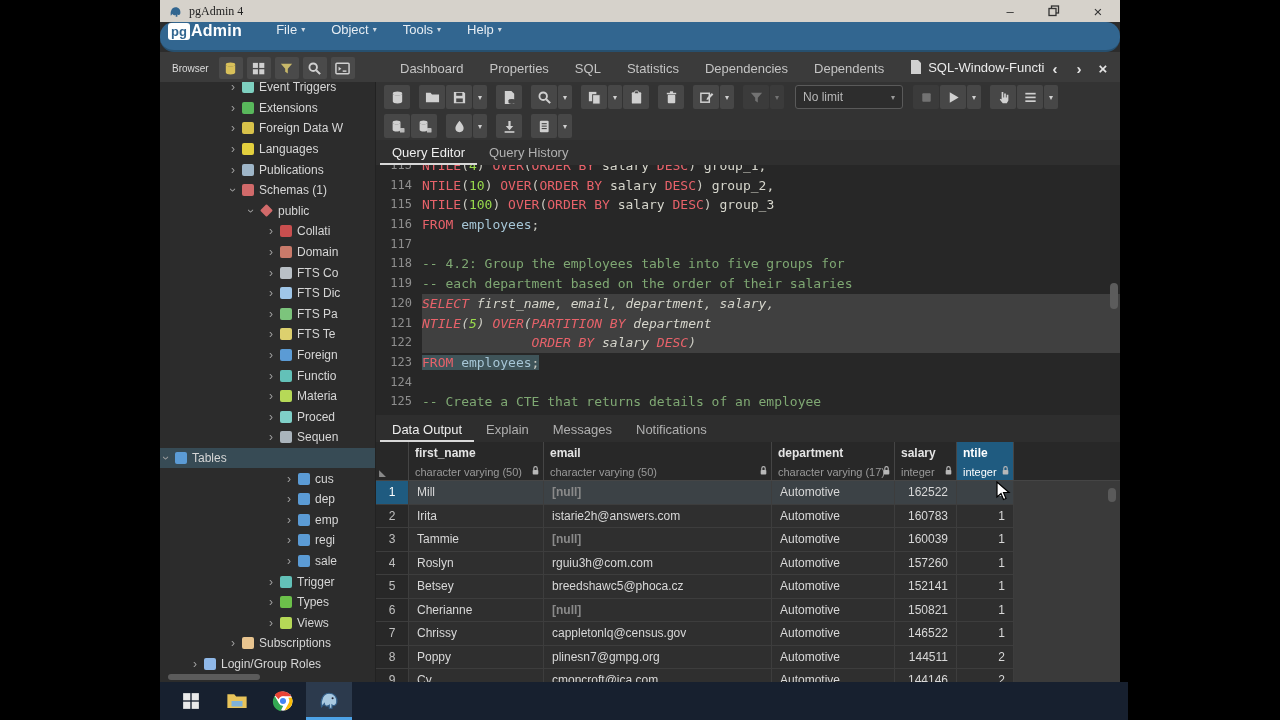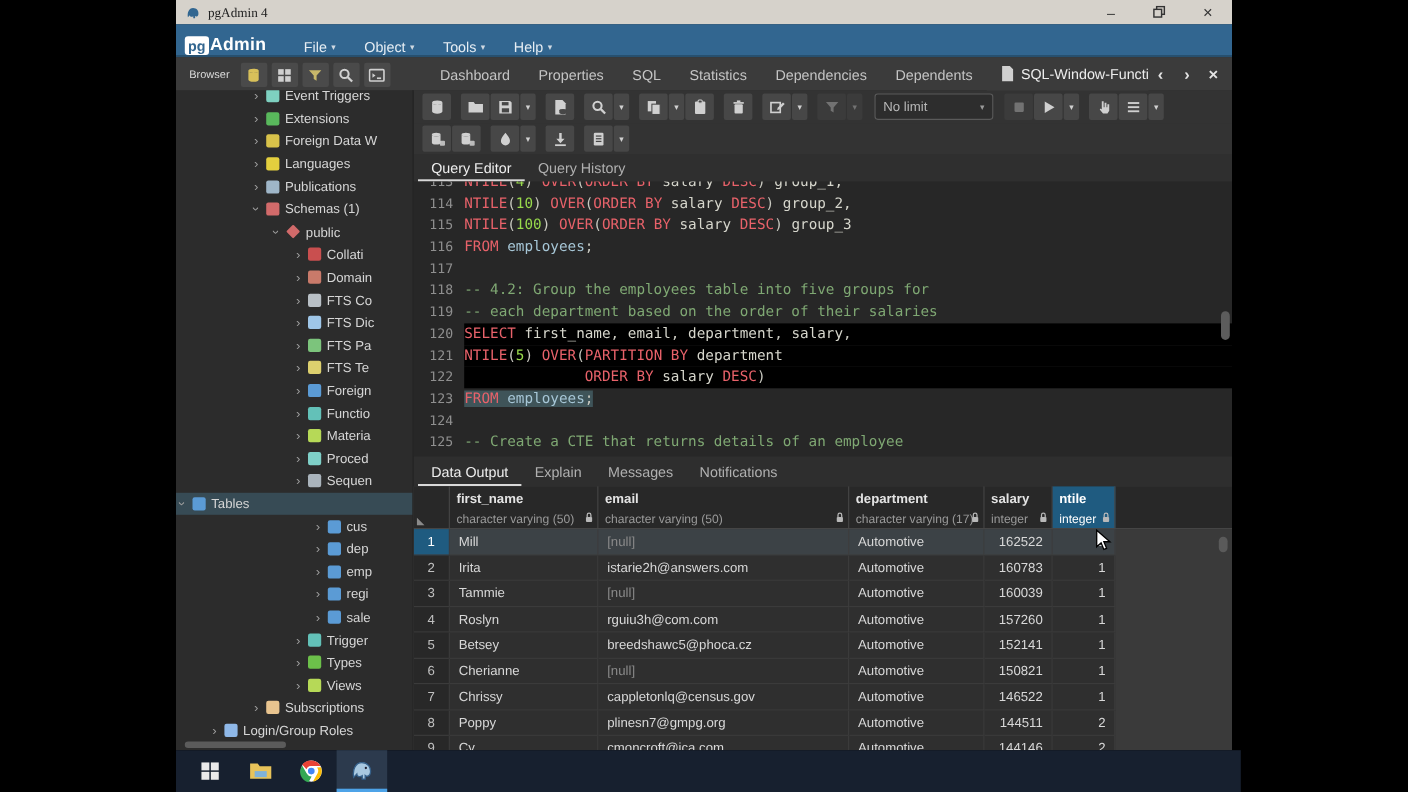--- a/index.html
+++ b/index.html
@@ -7,21 +7,21 @@
        font-family:"Liberation Sans",sans-serif;-webkit-font-smoothing:antialiased;}
   .app{position:absolute;left:160px;top:0;width:960px;height:682px;background:#2c2c2c;overflow:hidden;}
 
   
   .titlebar{height:22px;background:#d6d2cb;display:flex;align-items:center;padding-left:8px;}
   .titlebar .ttl{font-size:12px;color:#222;margin-left:6px;font-family:Liberation Serif, serif;}
   .win-controls{margin-left:auto;display:flex;height:100%;}
   .win-btn{width:44px;display:flex;align-items:center;justify-content:center;color:#333;font-size:13px;}
 
   
-  .menubar{height:28px;background:#326690;display:flex;align-items:flex-end;padding-left:8px;border-bottom:2px solid #27506f;}
+  .menubar{height:28px;background:#326690;display:flex;align-items:flex-start;padding-left:8px;border-bottom:2px solid #27506f;border-radius:14px;}
   .logo{display:flex;align-items:center;margin-right:34px;}
   .logo .pgbox{background:#fff;color:#326690;font-weight:bold;font-size:13px;padding:1px 3px;border-radius:3px;}
   .logo .adm{color:#fff;font-weight:bold;font-size:16px;margin-left:1px;letter-spacing:.3px;}
   .menu-item{color:#e6edf3;font-size:13px;margin-right:26px;display:flex;align-items:center;gap:4px;}
   .caret{font-size:8px;color:#cfd9e2;}
 
   
   .tabstrip{height:32px;background:#3b3b3b;display:flex;align-items:stretch;}
   .browser-zone{width:215px;display:flex;align-items:center;padding-left:12px;gap:4px;flex:none;}
   .browser-zone .blabel{color:#dcdcdc;font-size:10px;margin-right:6px;}
@@ -59,21 +59,21 @@
   .editor-tabs,.result-tabs{height:25px;background:#2f2f2f;display:flex;align-items:flex-end;padding-left:4px;}
   .result-tabs{height:27px;background:#2e2e2e;}
   .etab{font-size:13px;color:#b0b0b0;padding:0 12px 5px;white-space:nowrap;text-align:center;}
   .etab.active{color:#eeeeee;border-bottom:2px solid #d8d8d8;padding-bottom:3px;}
 
   .editor{height:250px;background:#272727;overflow:hidden;position:relative;}
   .code-lines{margin-top:-9px;}
   .code-line{display:flex;height:19.7px;line-height:19.7px;font-family:"DejaVu Sans Mono",monospace;font-size:13px;}
   .gutter{width:36px;flex:none;text-align:right;padding-right:10px;color:#8f8f8f;font-size:12px;}
   .code-text{flex:1;white-space:pre;color:#c9c9c0;}
-  .code-text.sel-full{background:#000000;}
+  .code-text.sel-full{background:#404040;font-style:italic;}
   .sel-text{background:#3f5459;}
   .tk-k{color:#e8626a;} .tk-n{color:#98d94c;} .tk-i{color:#d6d6cc;}
   .tk-c{color:#7fa873;} .tk-p{color:#c9c9c0;} .tk-e{color:#a6c6d6;}
   .vscroll-thumb{position:absolute;right:2px;top:118px;width:8px;height:26px;background:#5c5c5c;border-radius:4px;}
 
   .grid-wrap{flex:1;background:#3a3a3a;position:relative;overflow:hidden;}
   .grid-header{height:38px;background:#282828;display:flex;border-bottom:1px solid #454545;}
   .gh-cell{border-right:1px solid #454545;padding:4px 6px 2px;position:relative;box-sizing:border-box;}
   .gh-cell .nm{font-size:12px;font-weight:bold;color:#e4e4e4;white-space:nowrap;overflow:hidden;}
   .gh-cell .tp{font-size:11px;color:#9a9a9a;white-space:nowrap;overflow:hidden;margin-top:6px;}
@@ -83,21 +83,21 @@
   .gh-corner{position:relative;}
   .gh-corner .tri{position:absolute;left:3px;bottom:2px;color:#8a8a8a;font-size:9px;transform:scaleX(-1);}
   .c0{width:33px;flex:none;} .c1{width:135px;flex:none;} .c2{width:228px;flex:none;}
   .c3{width:123px;flex:none;} .c4{width:62px;flex:none;} .c5{width:57px;flex:none;}
   .grid-rows{height:202px;overflow:hidden;}
   .g-row{display:flex;height:23.5px;}
   .g-cell{box-sizing:border-box;border-right:1px solid #3d3d3d;border-bottom:1px solid #3d3d3d;
           background:#2f2f2f;color:#d8d8d8;font-size:12px;display:flex;align-items:center;padding:0 8px;overflow:hidden;white-space:nowrap;}
   .g-cell.rownum{background:#282828;color:#c0c0c0;justify-content:center;padding:0;}
   .g-cell.num{justify-content:flex-end;}
-  .g-cell.null-val{color:#8a8a8a;}
+  .g-cell.null-val{color:#8a8a8a;font-weight:bold;}
   .g-row.active .g-cell{background:#3c4246;}
   .g-row.active .g-cell.rownum{background:#1f5b80;color:#fff;}
   .grid-scroll-dot{position:absolute;right:4px;top:46px;width:8px;height:14px;border-radius:4px;background:#5a5a5a;}
 
   
   .taskbar{position:absolute;left:160px;top:682px;width:960px;height:38px;background:#17202f;display:flex;align-items:stretch;padding-left:8px;}
   .tb-slot{width:46px;display:flex;align-items:center;justify-content:center;}
   .tb-slot.active{background:#2c3a4d;border-bottom:3px solid #4da3e8;box-sizing:border-box;}
 
   .cursor{position:absolute;left:996px;top:481px;z-index:50;}

